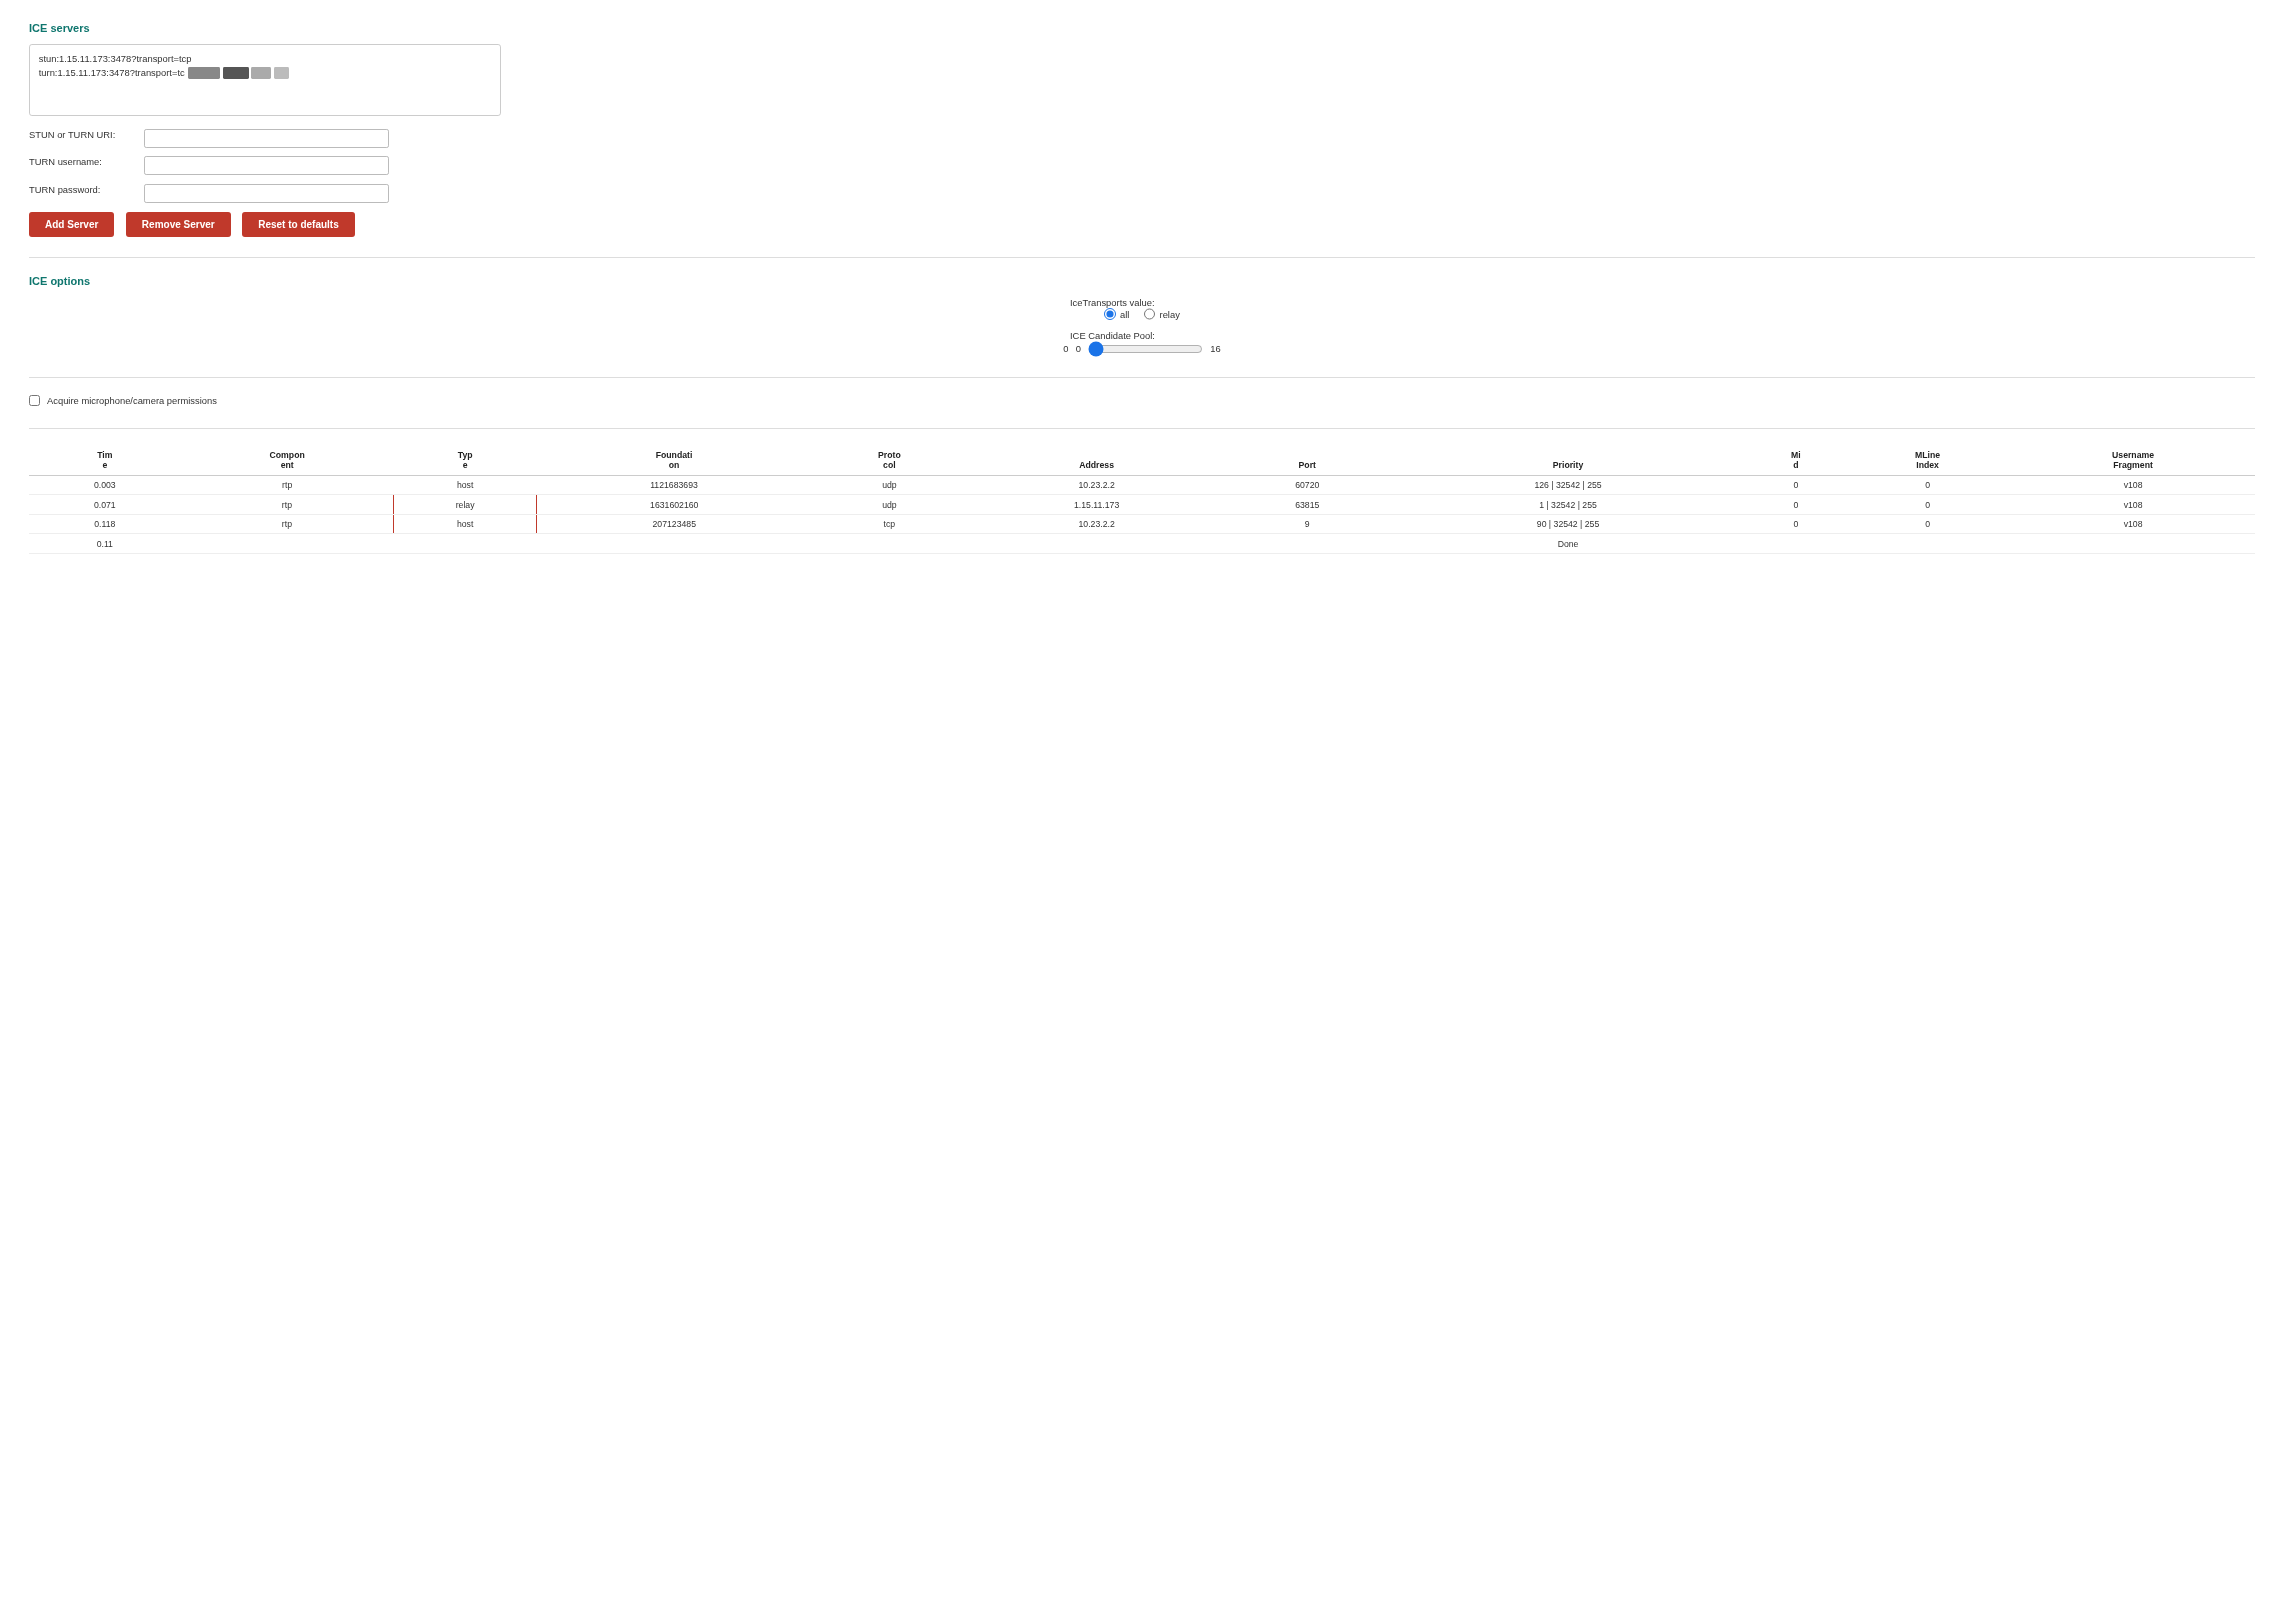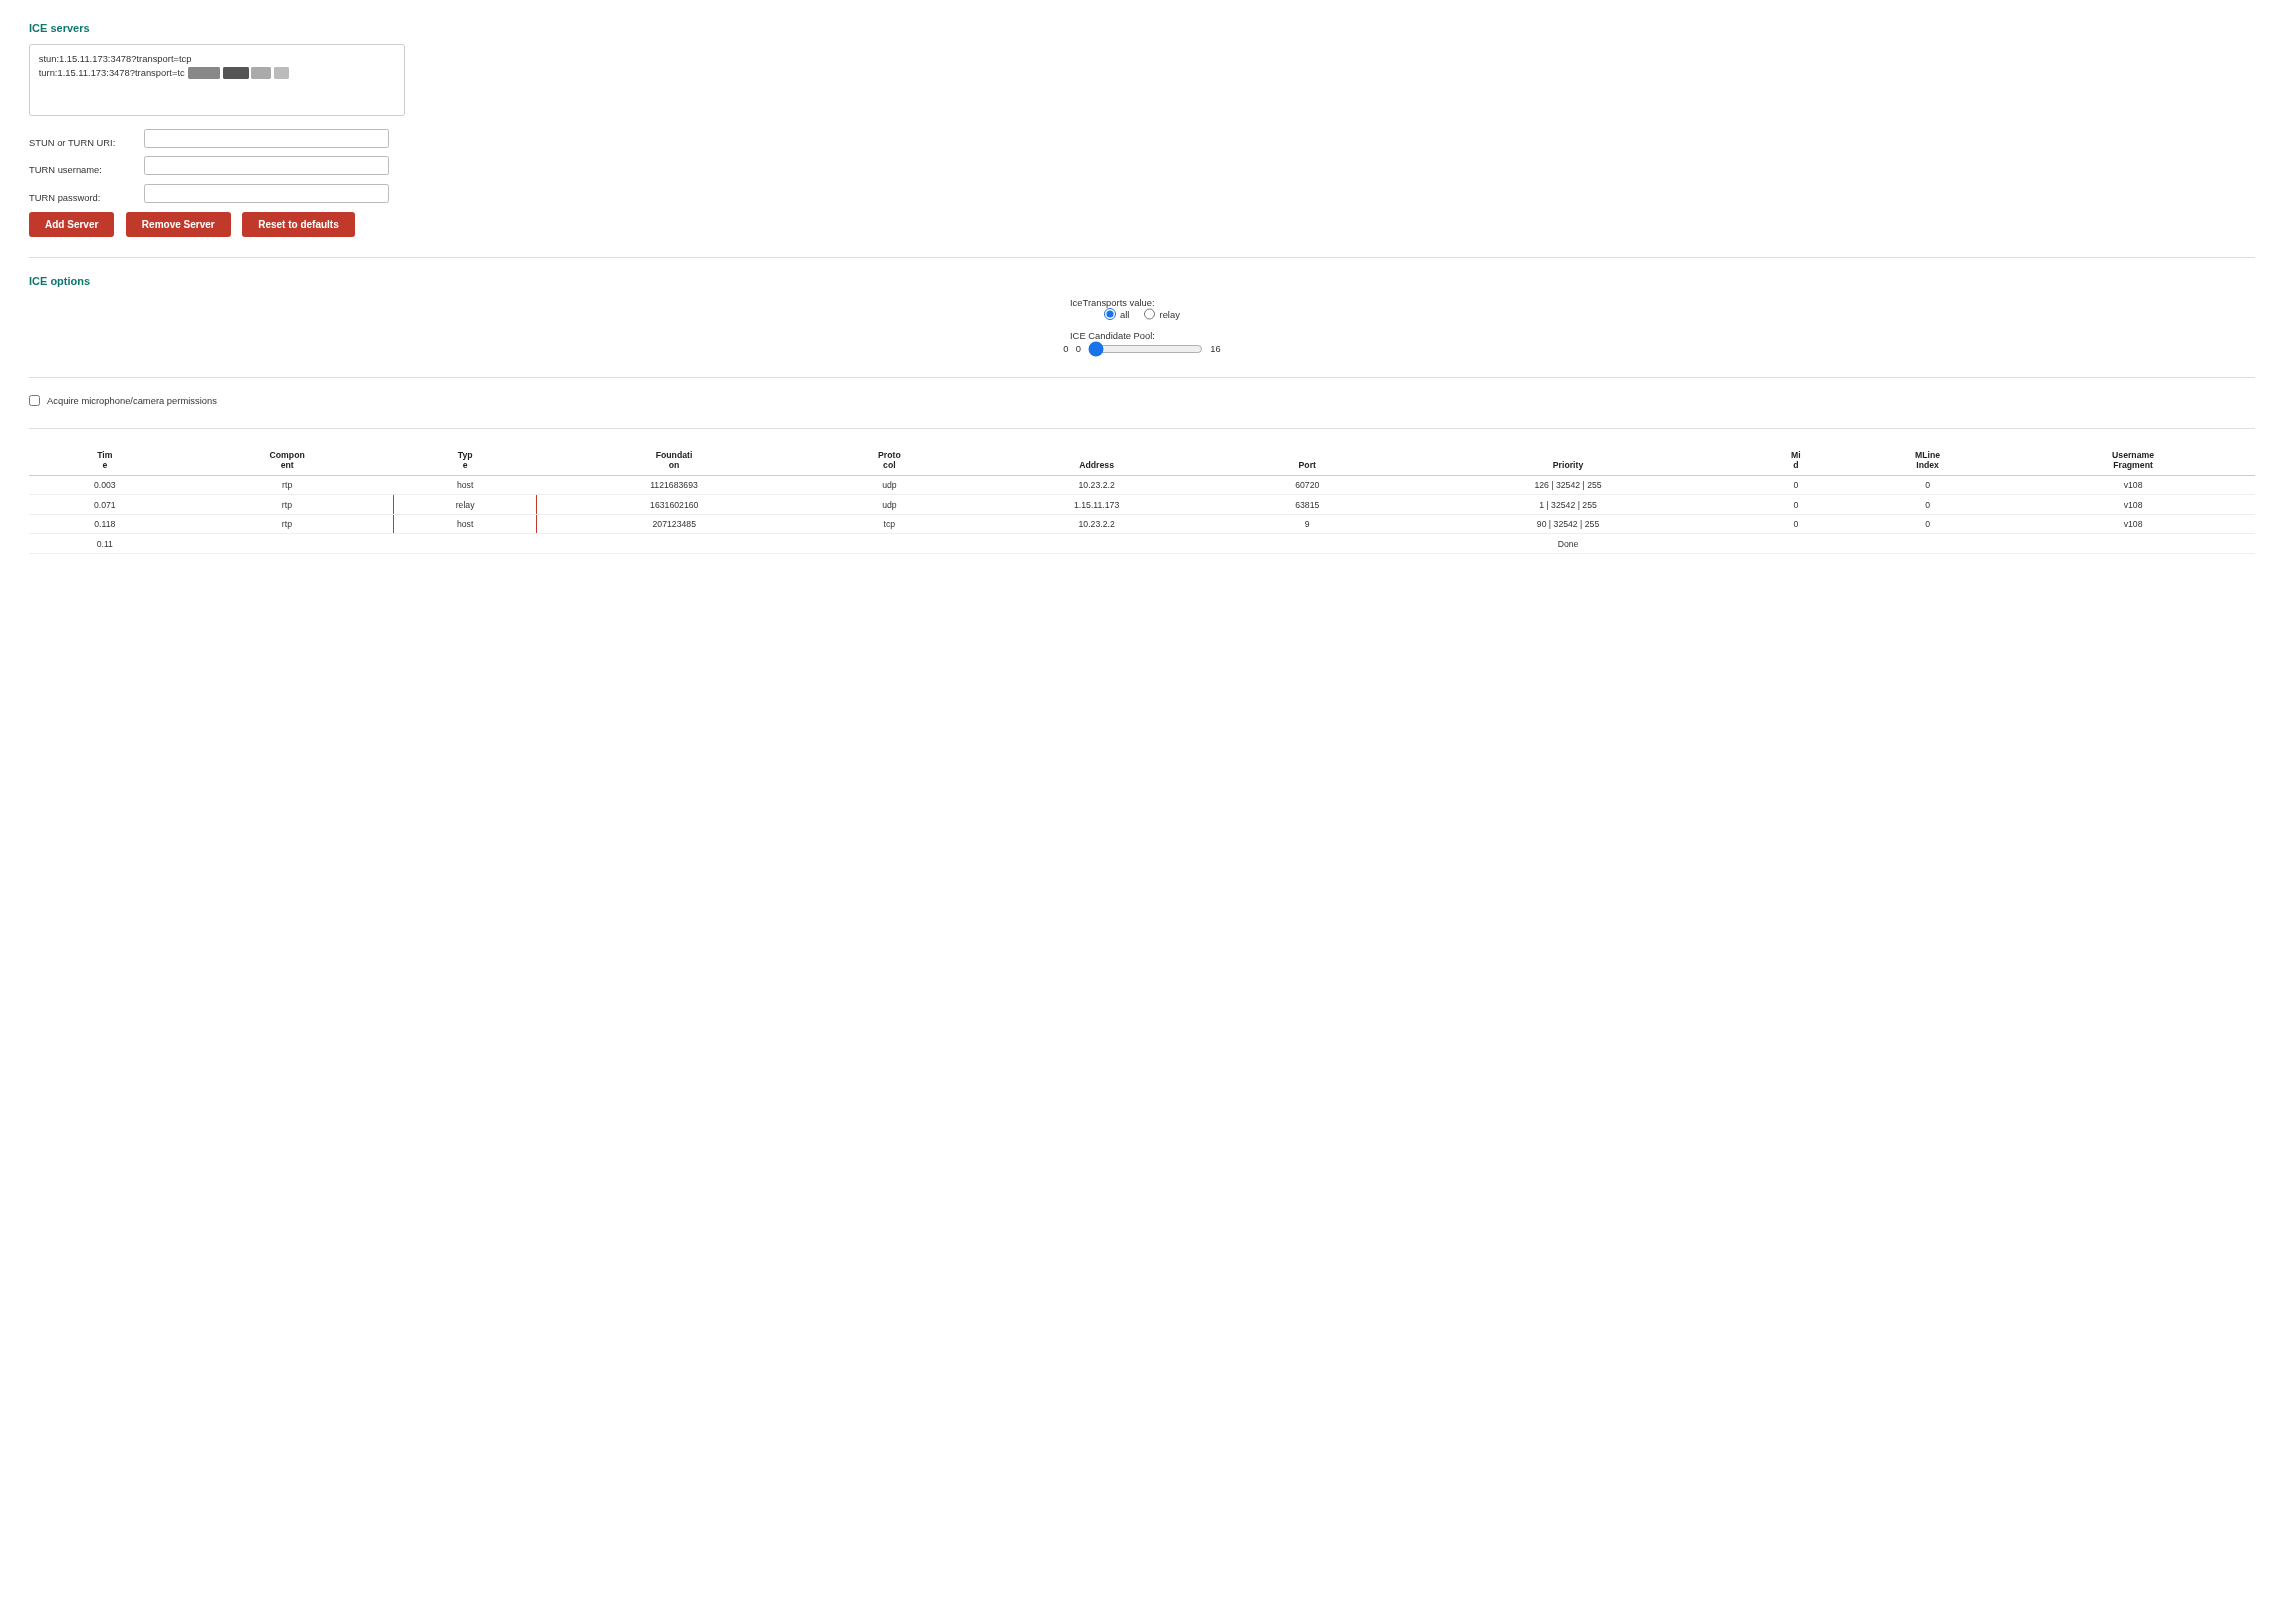--- a/index.html
+++ b/index.html
@@ -15,21 +15,21 @@
       font-size: 11px;
       font-weight: bold;
       margin-bottom: 10px;
       color: #0f766e;
     }
 
     .ice-servers-box {
       border: 0.7px solid #ccc;
       border-radius: 2.9px;
       padding: 8.7px;
-      width: 376px;
+      width: 472px;
       min-height: 72px;
       font-size: 9.4px;
       color: #333;
       margin-bottom: 13px;
       position: relative;
     }
 
     .ice-servers-box .server-line {
       display: flex;
       align-items: center;
@@ -44,21 +44,21 @@
 
     .redacted-bar span {
       display: inline-block;
       height: 11.5px;
       border-radius: 1.4px;
       background: #888;
     }
 
     .field-row {
       display: flex;
-      align-items: flex-end;
+      align-items: flex-start;
       margin-bottom: 8.7px;
     }
 
     .field-label {
       width: 115px;
       font-size: 9.4px;
       color: #333;
     }
 
     .field-input {

